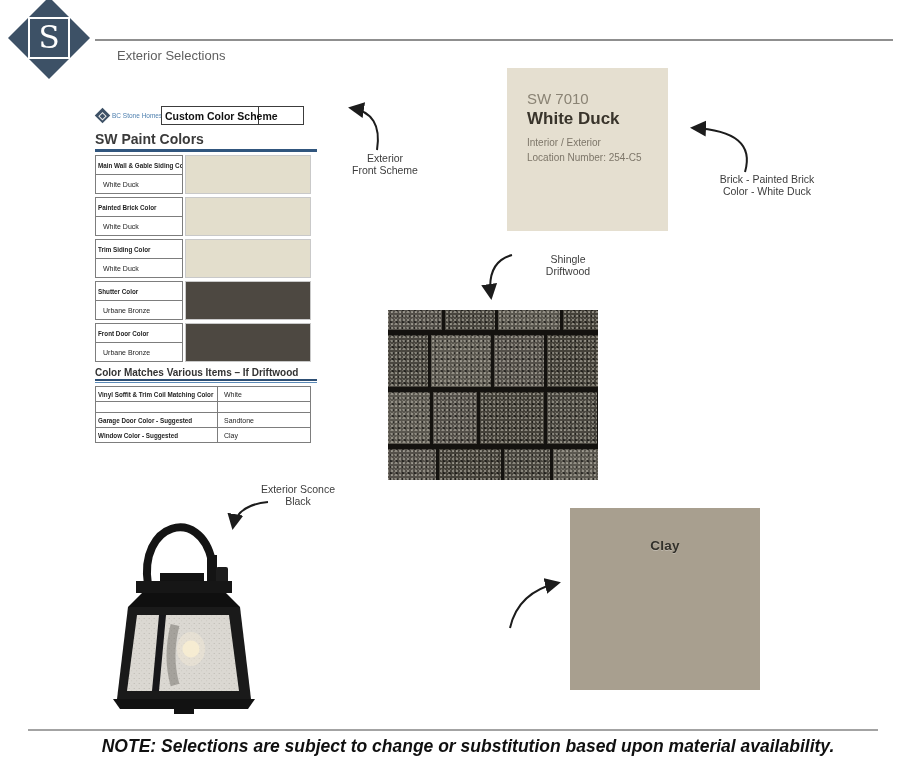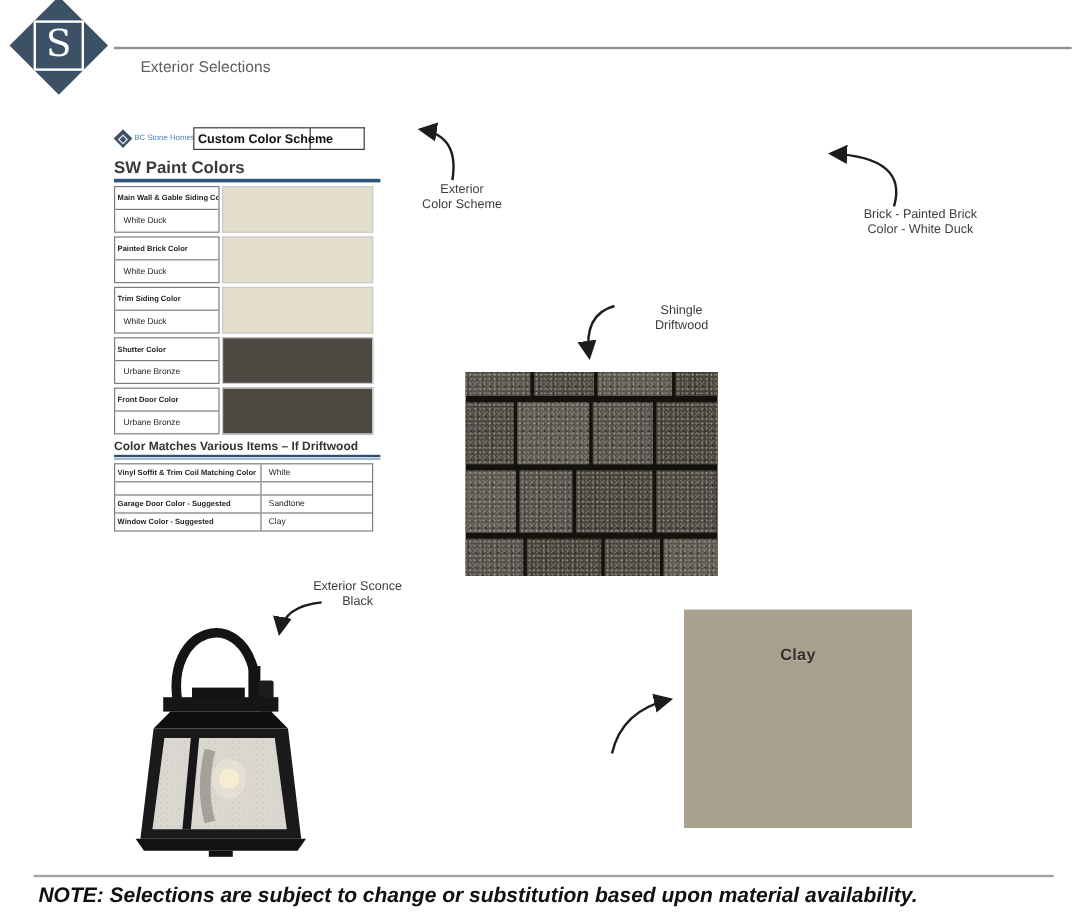--- a/index.html
+++ b/index.html
@@ -74,21 +74,21 @@
   .ann { position:absolute; text-align:center; font-size:10.5px; color:#3d3d3d; line-height:12px; }
   .ann-scheme { left:343px; top:152px; width:84px; }
   .ann-brick  { left:672px; top:173px; width:190px; }
   .ann-shingle{ left:526px; top:253px; width:84px; }
   .ann-sconce { left:242px; top:483px; width:112px; }
   .ann-window { left:434px; top:630px; width:118px; }
   .arrows { position:absolute; inset:0; pointer-events:none; }
 
   
   .foot-rule { position:absolute; left:28px; top:729px; width:850px; height:2px; background:#a3a3a3; }
-  .note { position:absolute; left:0; top:736px; width:904px; text-align:left; font-style:italic; font-weight:600; font-size:17.5px; color:#101010;padding-left:32px; }
+  .note { position:absolute; left:0; top:736px; width:904px; text-align:center; font-style:italic; font-weight:600; font-size:17.5px; color:#101010;padding-left:32px; }
 </style>
 </head>
 <body>
 
 <div class="page">
 
   <div class="logo">
     <div class="diamond"></div>
     <div class="inner-sq">
       <span class="s-letter">S</span>
@@ -162,20 +162,26 @@
         <div class="mlabel">Garage Door Color - Suggested</div>
         <div class="mvalue">Sandtone</div>
       </div>
       <div class="mrow">
         <div class="mlabel">Window Color - Suggested</div>
         <div class="mvalue">Clay</div>
       </div>
     </div>
   </div>
 
+  <div class="chip" style="background-color: rgb(229, 223, 208);">
+    <div class="chip-code">SW 7010</div>
+    <div class="chip-name">White Duck</div>
+    <div class="chip-usage">Interior / Exterior</div>
+    <div class="chip-loc">Location Number: 254-C5</div>
+  </div>
 
   <div class="shingle">
     <div class="sh-row r1">
         <span class="sh-tab t1" style="width:68px"></span>
         <span class="sh-tab t2" style="width:50px"></span>
         <span class="sh-tab t3" style="width:62px"></span>
         <span class="sh-tab t4" style="width:48px"></span>
       </div>
     <div class="sh-row r2">
         <span class="sh-tab t2" style="width:46px"></span>
@@ -220,21 +226,21 @@
     <polygon points="5,202 147,202 140,212 12,212" fill="#121212"></polygon>
     <rect x="66" y="212" width="20" height="5" fill="#121212"></rect>
   </svg>
 
   <div class="clay" style="background-color: rgb(168, 159, 143);">
     <span class="clay-label">Clay</span>
   </div>
 
   <div class="ann ann-scheme">
     <div>Exterior</div>
-    <div>Color Scheme</div>
+    <div>Front Scheme</div>
   </div>
   <div class="ann ann-brick">
     <div>Brick - Painted Brick</div>
     <div>Color - White Duck</div>
   </div>
   <div class="ann ann-shingle">
     <div>Shingle</div>
     <div>Driftwood</div>
   </div>
   <div class="ann ann-sconce">

